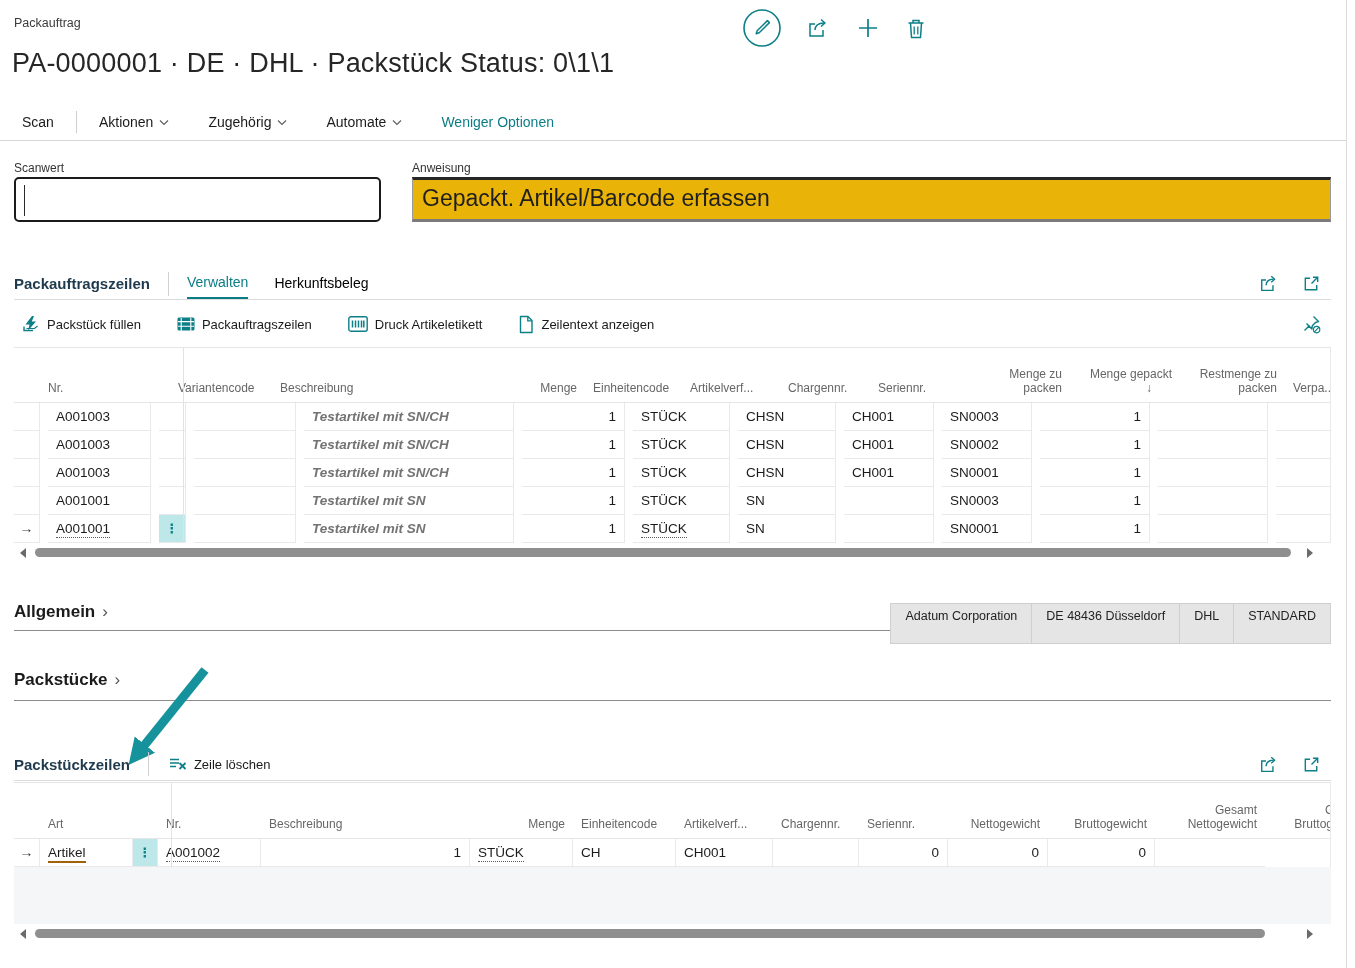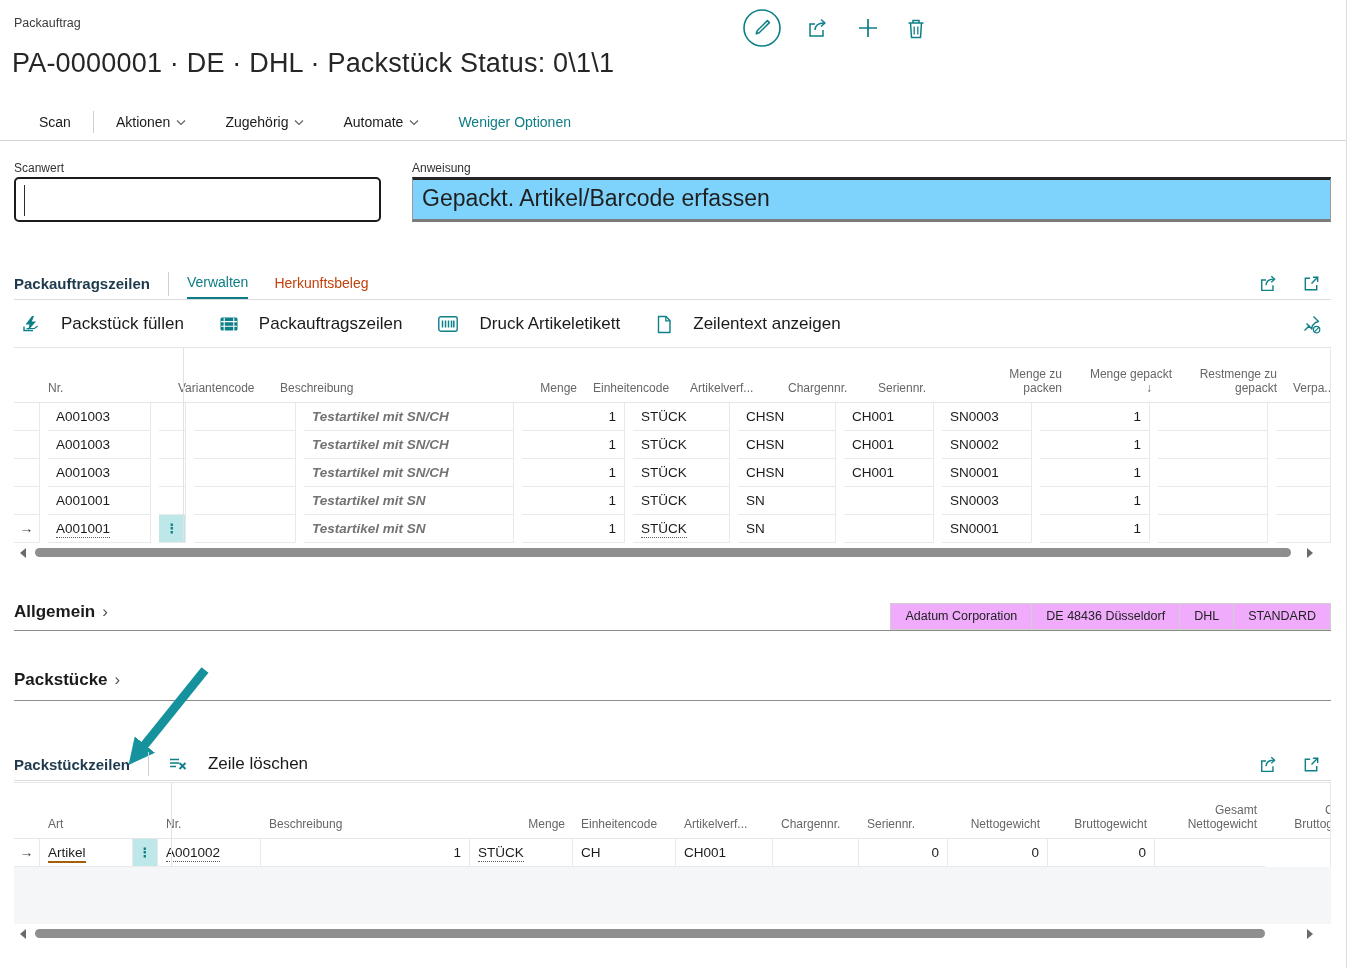--- a/index.html
+++ b/index.html
@@ -9,43 +9,43 @@
 
   .page-caption { position:absolute; left:14px; top:16px; font-size:12.5px; color:#3b3b3b; }
   .page-title { position:absolute; left:12px; top:48px; font-size:27px; font-weight:400; color:#262626; letter-spacing:.2px; }
 
   .top-actions { position:absolute; left:742px; top:6px; height:44px; display:flex; align-items:center; gap:25px; }
   .icon-btn { display:flex; align-items:center; justify-content:center; cursor:pointer; background:none; border:none; }
 
   .menubar { position:absolute; left:0; top:104px; width:1347px; height:37px; border-bottom:1px solid #d6d6d6; display:flex; align-items:center; font-size:14px; color:#1b1b1b; }
   .menubar .mi { display:flex; align-items:center; gap:5px; cursor:pointer; }
   .menu-divider { width:1px; height:22px; background:#cfcfcf; margin:0 0 0 22px; }
-  .mi.scan { margin-left:39px; }
+  .mi.scan { margin-left:22px; }
   .mi.aktionen { margin-left:22px; }
   .mi.zug { margin-left:38px; }
   .mi.auto { margin-left:38px; }
   .mi.weniger { margin-left:38px; color:#0d7d85; }
 
   .field-label { position:absolute; font-size:12px; color:#333;text-align:center; }
   .scan-input { position:absolute; left:14px; top:177px; width:367px; height:45px; border:2px solid #1b1b1b; border-radius:5px; background:#fff; }
   .caret { position:absolute; left:8px; top:6px; width:1px; height:31px; background:#2b2b2b; }
-  .instruction { position:absolute; left:412px; top:177px; width:919px; height:45px; background:#7dd3fc; border-top:3px solid #262626; border-bottom:3px solid #7b7b7b; border-left:1px solid #9a9a9a; border-right:1px solid #9a9a9a; font-size:23px; color:#1f1f1f; line-height:37px; padding-left:9px; white-space:nowrap; overflow:hidden; }
+  .instruction { position:absolute; left:412px; top:177px; width:919px; height:45px; background:#eab308; border-top:3px solid #262626; border-bottom:3px solid #7b7b7b; border-left:1px solid #9a9a9a; border-right:1px solid #9a9a9a; font-size:23px; color:#1f1f1f; line-height:37px; padding-left:9px; white-space:nowrap; overflow:hidden; }
 
   .part-header { position:absolute; left:14px; width:1317px; border-bottom:1px solid #dcdcdc; display:flex; align-items:center; }
   .ph1 { top:268px; height:32px; }
   .ph2 { top:748px; height:33px; }
   .part-caption { font-size:15px; font-weight:bold; color:#1f3a4d; }
   .part-divider { width:1px; height:24px; background:#d0d0d0; margin:0 18px; }
   .tab { font-size:14px; cursor:pointer; padding:5px 0 7px 0; }
   .tab.active { color:#0d7d85; border-bottom:2px solid #0d7d85; }
-  .tab.plain { margin-left:26px; color:#c2410c; }
+  .tab.plain { margin-left:26px; color:#000000; }
   .ph-icons { margin-left:auto; display:flex; align-items:center; gap:22px; padding-right:10px; }
 
   .toolbar { position:absolute; left:14px; top:301px; width:1317px; height:46px; display:flex; align-items:center; gap:36px; padding-left:8px; }
-  .tb-btn { display:flex; align-items:center; gap:21px; font-size:17px; color:#1b1b1b; cursor:pointer; }
+  .tb-btn { display:flex; align-items:center; gap:7px; font-size:13px; color:#1b1b1b; cursor:pointer; }
   .toolbar .pin { margin-left:auto; padding-right:10px; }
 
   .grid-table { position:absolute; left:14px; width:1317px; overflow:hidden; border-top:1px solid #e6e6e6; border-right:1px solid #e9e9e9; background:#fff; }
   .t1 { top:347px; }
   .t2 { top:782px; }
   .g-head { display:grid; align-items:end; color:#666; font-size:12px; border-bottom:1px solid #e6e6e6; }
   .t1 .g-head { grid-template-columns:26px 103px 27px 102px 210px 103px 97px 98px 90px 90px 110px 110px 105px 90px; height:55px; }
   .t2 .g-head { grid-template-columns:26px 93px 25px 103px 209px 103px 103px 97px 86px 89px 100px 107px 110px 110px; height:56px; }
   .g-row { display:grid; height:28px; }
   .t1 .g-row { grid-template-columns:26px 103px 27px 102px 210px 103px 97px 98px 90px 90px 110px 110px 105px 90px;gap:8px; }
@@ -70,21 +70,21 @@
   .thumb { position:absolute; top:2px; height:9px; background:#8f8f8f; border-radius:5px; }
   .tri { position:absolute; top:2px; width:0; height:0; border-top:5px solid transparent; border-bottom:5px solid transparent; }
   .tri.l { border-right:6px solid #6a6a6a; left:6px; }
   .tri.r { border-left:6px solid #6a6a6a; right:18px; }
 
   .sect-caption { position:absolute; left:14px; font-size:17px; font-weight:bold; color:#1b1b1b; cursor:pointer; }
   .sect-caption .chev { font-weight:400; color:#555; font-size:17px; margin-left:7px; }
   .rule { position:absolute; left:14px; width:1317px; height:1px; background:#8c8c8c; }
 
   .summary { position:absolute; top:603px; right:24px; display:flex; }
-  .chip { height:27px; line-height:25px; padding:0 14px; font-size:12.5px; color:#222; background:#f0abfc; border:1px solid #cfcfcf; margin-left:-1px; cursor:pointer; white-space:nowrap; }
+  .chip { height:41px; line-height:25px; padding:0 14px; font-size:12.5px; color:#222; background:#e5e5e5; border:1px solid #cfcfcf; margin-left:-1px; cursor:pointer; white-space:nowrap; }
 
   .gray-area { position:absolute; left:14px; top:867px; width:1317px; height:57px; background:#f5f6f7; }
   .right-line { position:absolute; left:1346px; top:0; width:1px; height:968px; background:#dcdcdc; }
   .annot { position:absolute; left:95px; top:642px; pointer-events:none; }
   svg.ic { display:block; }
 </style>
 </head>
 <body>
 
 <div id="page">
@@ -230,21 +230,21 @@
       <div class="hc num">Menge</div>
       <div class="hc">Einheitencode</div>
       <div class="hc">Artikelverf...</div>
       <div class="hc">Chargennr.</div>
       <div class="hc">Seriennr.</div>
       <div class="hc num">Menge zu packen</div>
       <div class="hc num">
           <div>Menge gepackt</div>
           <div class="sortline">↓</div>
         </div>
-      <div class="hc num">Restmenge zu gepackt</div>
+      <div class="hc num">Restmenge zu packen</div>
       <div class="hc">Verpa...</div>
     </div>
 
     <div class="g-row">
       <div class="c sel"></div>
       <div class="c">A001003</div>
       <div class="c dotcell"></div>
       <div class="c"></div>
       <div class="c red">Testartikel mit SN/CH</div>
       <div class="c num">1</div>

